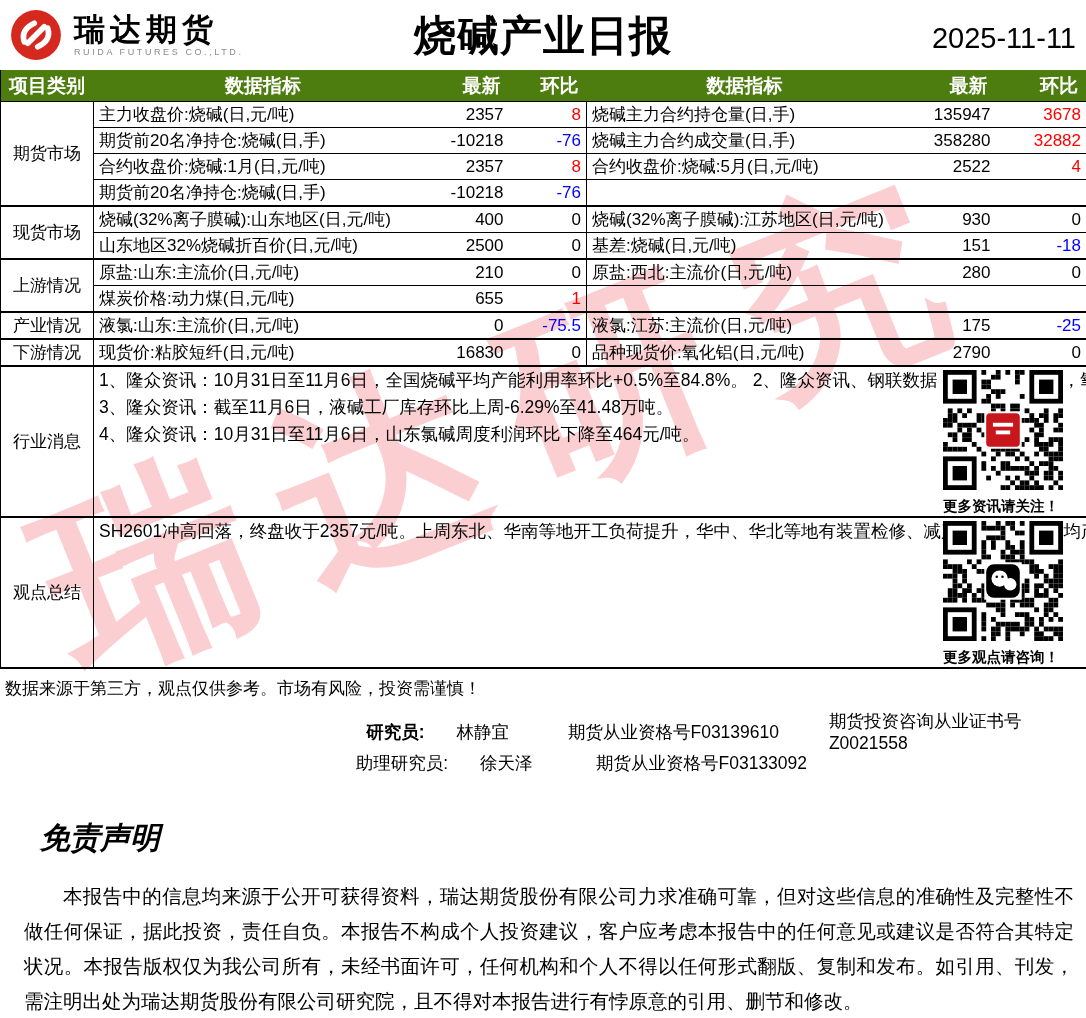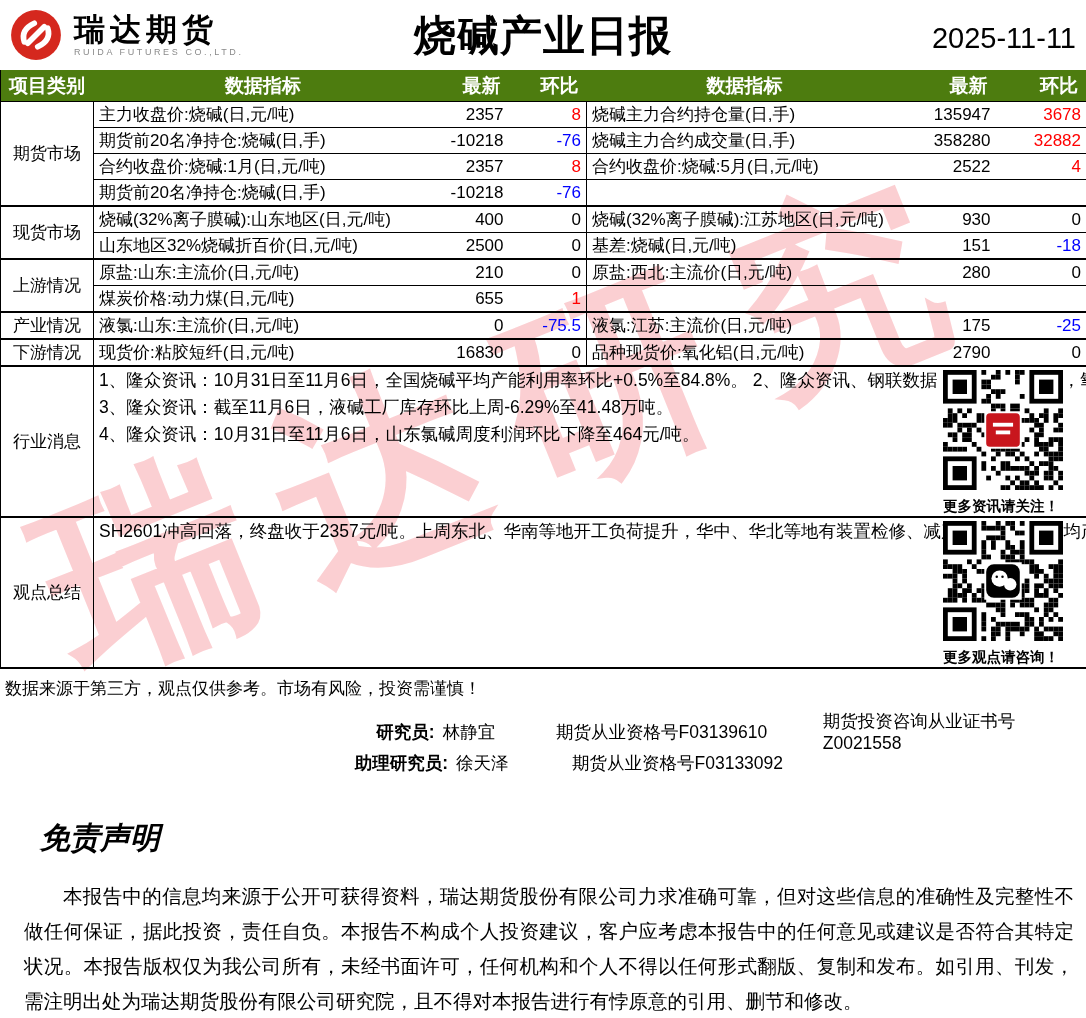--- a/index.html
+++ b/index.html
@@ -42,23 +42,23 @@
   .bigflex{display:flex;justify-content:space-between;align-items:flex-start;}
   .paras{width:840px;font-size:17.5px;line-height:27px;text-align:justify;}
   .paras p{margin:0;}
   .qrcol{width:138px;display:flex;flex-direction:column;align-items:flex-start;padding-top:3px;}
   .qr{width:120px;height:120px;display:block;}
   .qr-caption{font-family:"Liberation Serif","DejaVu Serif",serif;font-size:14.5px;font-weight:700;margin-top:7px;white-space:nowrap;}
   
   .source-line{font-size:17px;margin:8px 0 0 5px;}
   .researchers{margin-top:16px;font-size:17.5px;}
   .res-row{display:flex;align-items:center;height:31px;}
-  .res-label{width:448px;text-align:right;font-weight:bold;}
+  .res-label{width:448px;text-align:right;}
   .res-label.bold{font-weight:700;}
-  .res-name{width:86px;padding-left:8px;}
+  .res-name{width:86px;padding-left:8px;margin-left:24px;}
   .res-cert{width:248px;padding-left:30px;}
   .res-cert2{padding-left:26px;}
   
   .stmt{margin:40px 12px 0 24px;}
   .stmt h2{font-size:30px;font-weight:800;margin:0 0 20px 16px;font-style:italic;}
   .stmt p{font-size:19.5px;line-height:35px;text-indent:2em;text-align:justify;margin:0;}
 </style>
 </head>
 <body>
 

